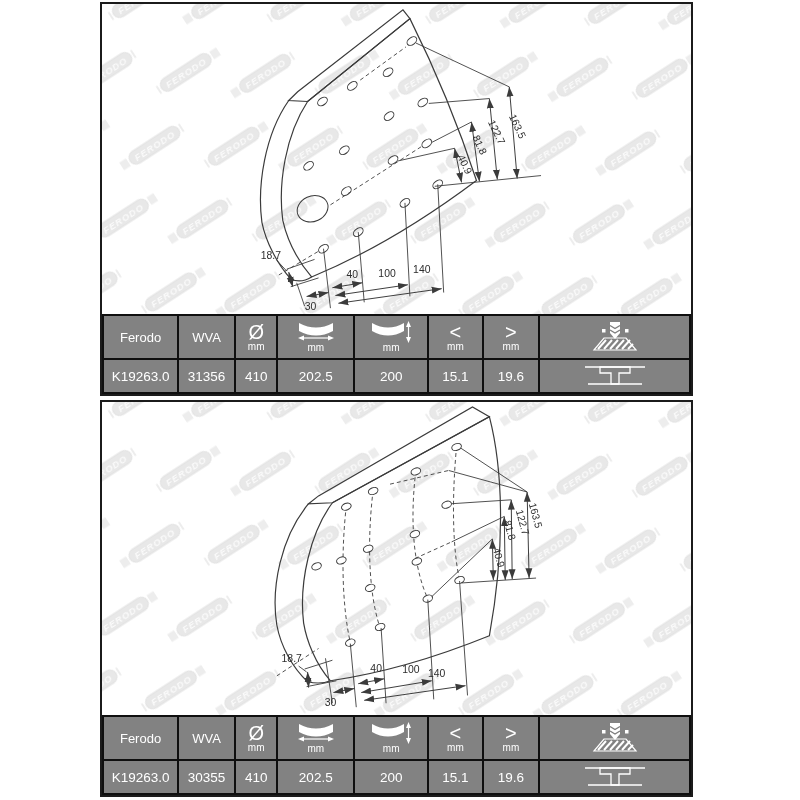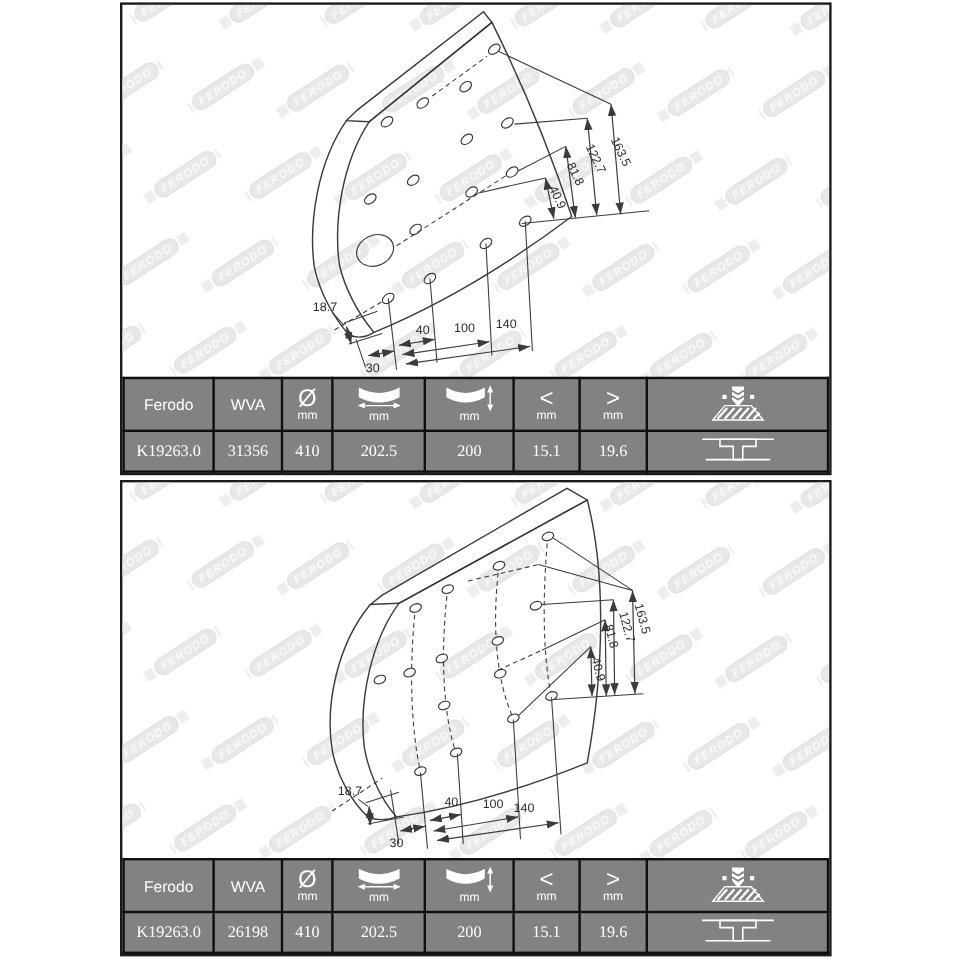--- a/index.html
+++ b/index.html
@@ -10,21 +10,21 @@
   .panel.top{top:2px;height:394px;}
   .panel.bottom{top:400px;height:397px;}
   .wm{position:absolute;left:0;top:0;width:100%;height:100%;z-index:0;}
   .drawing{position:relative;flex:1;z-index:1;}
   .drawing svg{position:absolute;left:0;top:0;width:100%;height:100%;}
   table.spec{position:relative;z-index:1;width:100%;border-collapse:collapse;table-layout:fixed;
              background:rgba(126,126,126,0.97);}
   table.spec th, table.spec td{border:2px solid #0f0f0f;color:#ffffff;text-align:center;
              font-weight:normal;padding:0;vertical-align:middle;}
   table.spec tr.hdr th{height:42px;font-size:13px;}
-  table.spec tr.val td{height:32px;font-size:13.5px;font-family:Liberation Serif, serif;}
+  table.spec tr.val td{height:32px;font-size:13.5px;}
   .stack{display:flex;flex-direction:column;align-items:center;justify-content:center;gap:0px;line-height:1;}
   .unit{font-size:10px;line-height:10px;}
   .big{font-size:20px;line-height:19px;}
   svg text{font-family:"Liberation Sans", sans-serif;}
   .dimtxt{font-size:10.5px;fill:#2d2d2d;}
 </style>
 </head>
 <body>
 
 <div class="page">
@@ -403,21 +403,21 @@
             </g>
             <path d="M18,2 H28 V13 L23,19 L18,13 Z" fill="#fff"></path>
             <path d="M18,5.5 L23,8.5 L28,5.5 M18,10 L23,13 L28,10" stroke="#7e7e7e" stroke-width="1.4" fill="none"></path>
             <rect x="10" y="9" width="3.5" height="3.5" fill="#fff"></rect>
             <rect x="33" y="9" width="3.5" height="3.5" fill="#fff"></rect>
           </svg>
         </th>
       </tr>
       <tr class="val">
         <td>K19263.0</td>
-        <td>26198</td>
+        <td>30355</td>
         <td>410</td>
         <td>202.5</td>
         <td>200</td>
         <td>15.1</td>
         <td>19.6</td>
         <td>
           <svg width="64" height="26" viewBox="0 0 64 26">
             <line x1="2" y1="5" x2="62" y2="5" stroke="#fff" stroke-width="1.3"></line>
             <line x1="5" y1="22" x2="59" y2="22" stroke="#fff" stroke-width="1.3"></line>
             <path d="M17,5 H47 V11 H36 V22 H28 V11 H17 Z" fill="none" stroke="#fff" stroke-width="1.3"></path>

